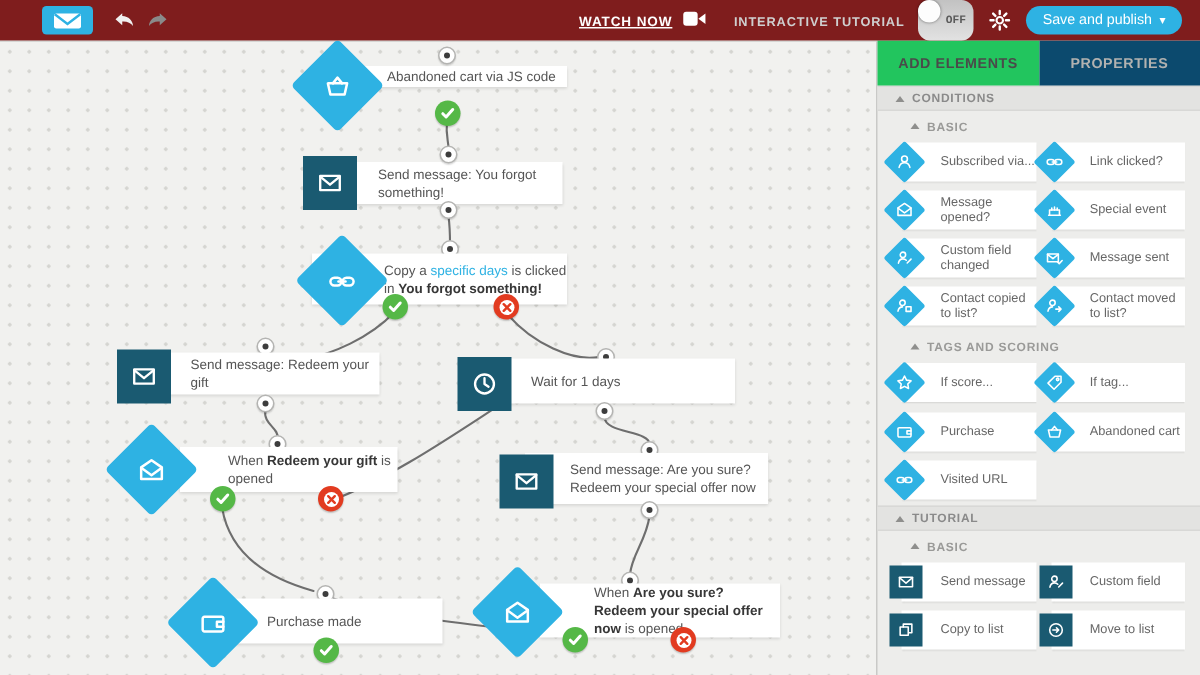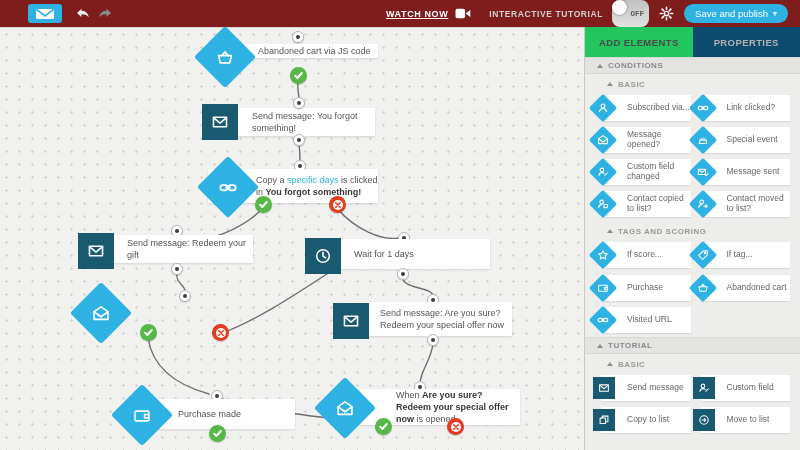--- a/index.html
+++ b/index.html
@@ -288,20 +288,23 @@
     <span class="ntext"><span>Wait for 1 days</span></span>
   </div>
   <div class="sqi" style="left:305px;top:210px">
       <svg class="ic" width="18" height="18" viewBox="0 0 16 16">
         <use href="#i-clock"></use>
       </svg>
     </div>
   <div class="conn" style="left:397px;top:240px"></div>
 
   <div class="conn" style="left:179px;top:262px"></div>
+  <div class="node" style="left:120px;top:270px;width:145px;height:30px;padding-left:32px">
+    <span class="ntext"><span>When </span><span class="b">Redeem your gift</span><span> is opened</span></span>
+  </div>
   <div class="dia" style="left:79px;top:263px">
       <svg class="ic" width="19" height="19" viewBox="0 0 16 16">
         <use href="#i-env-open"></use>
       </svg>
     </div>
   <div class="badge ok" style="left:140px;top:296px">
       <svg class="ic" width="13" height="13" viewBox="0 0 13 13" style="stroke-width:2">
         <path d="M3.2 6.8l2.2 2.2 4.4-5"></path>
       </svg>
     </div>

